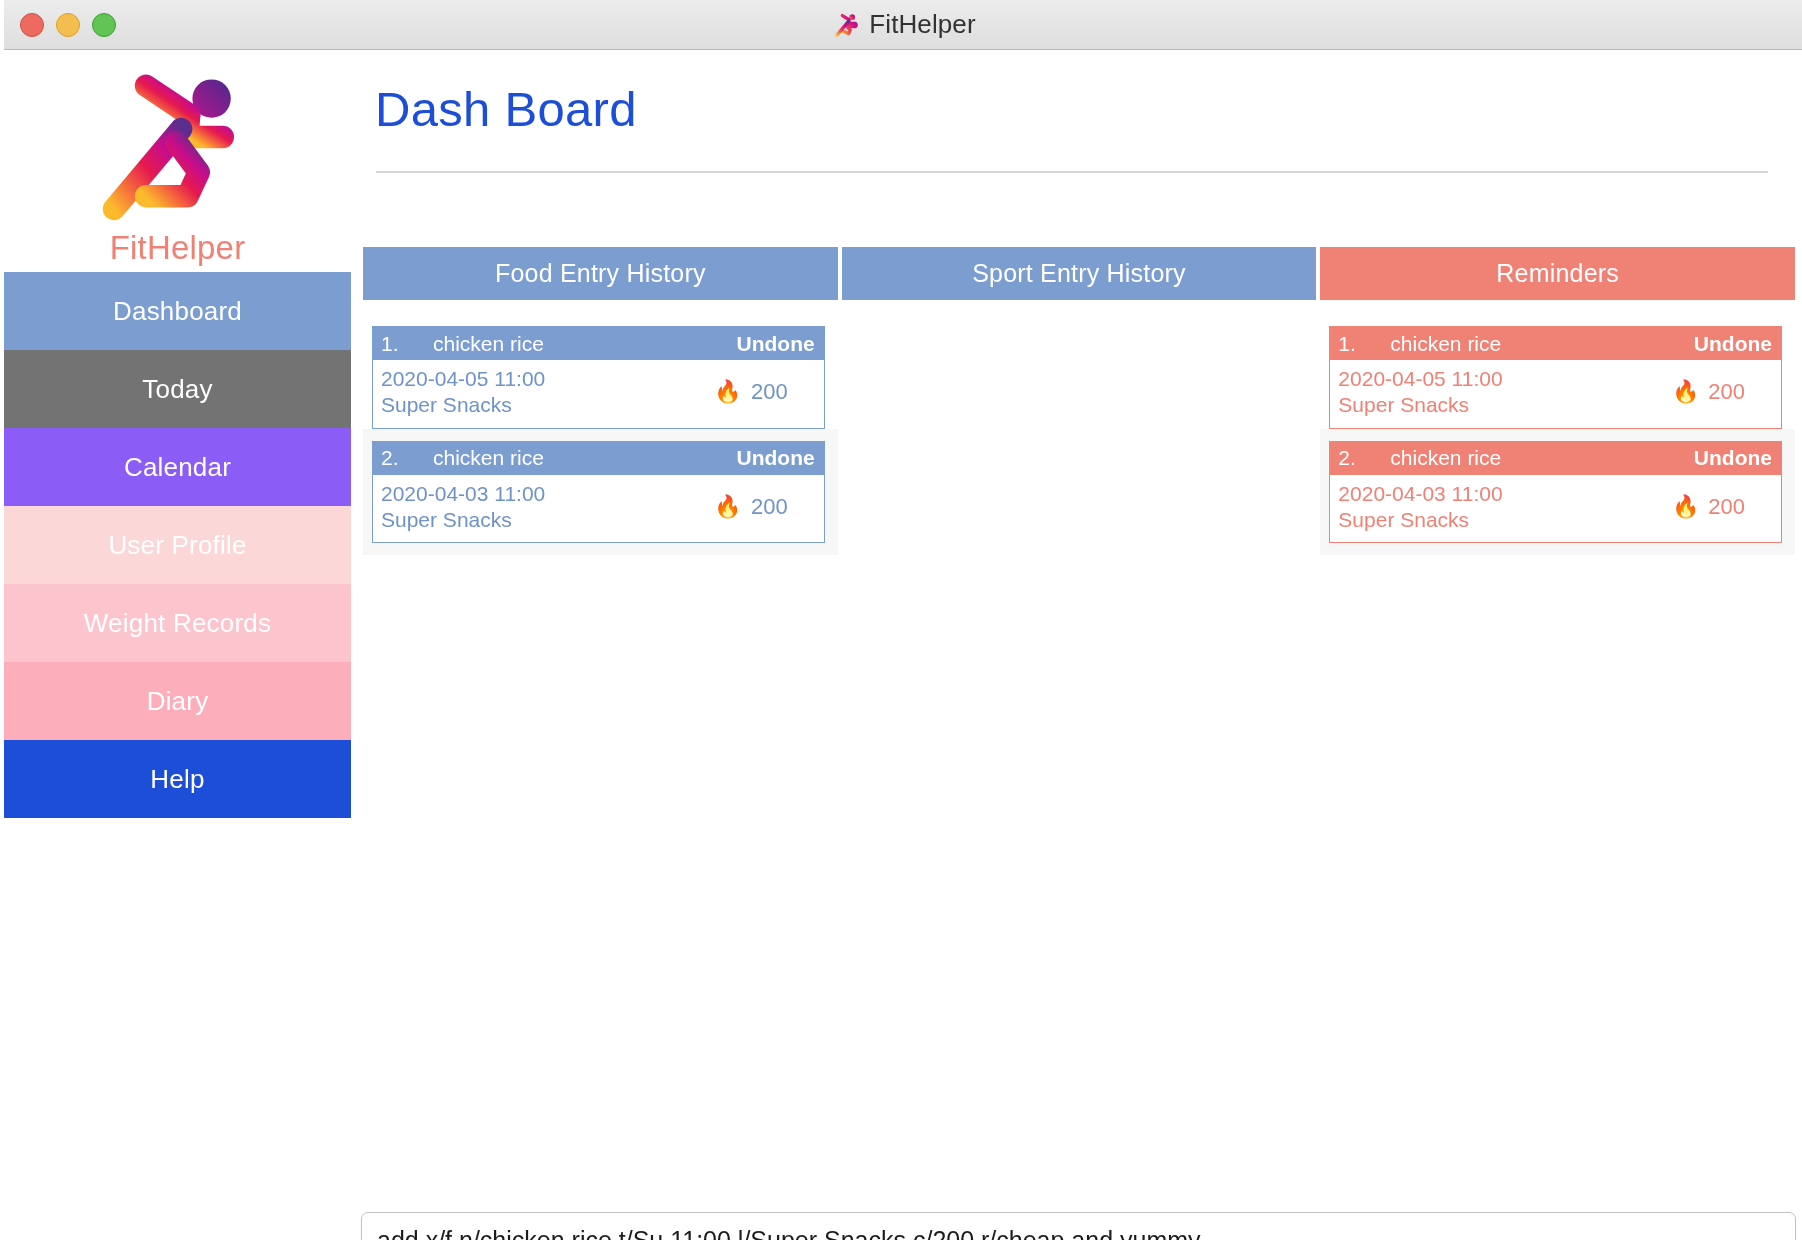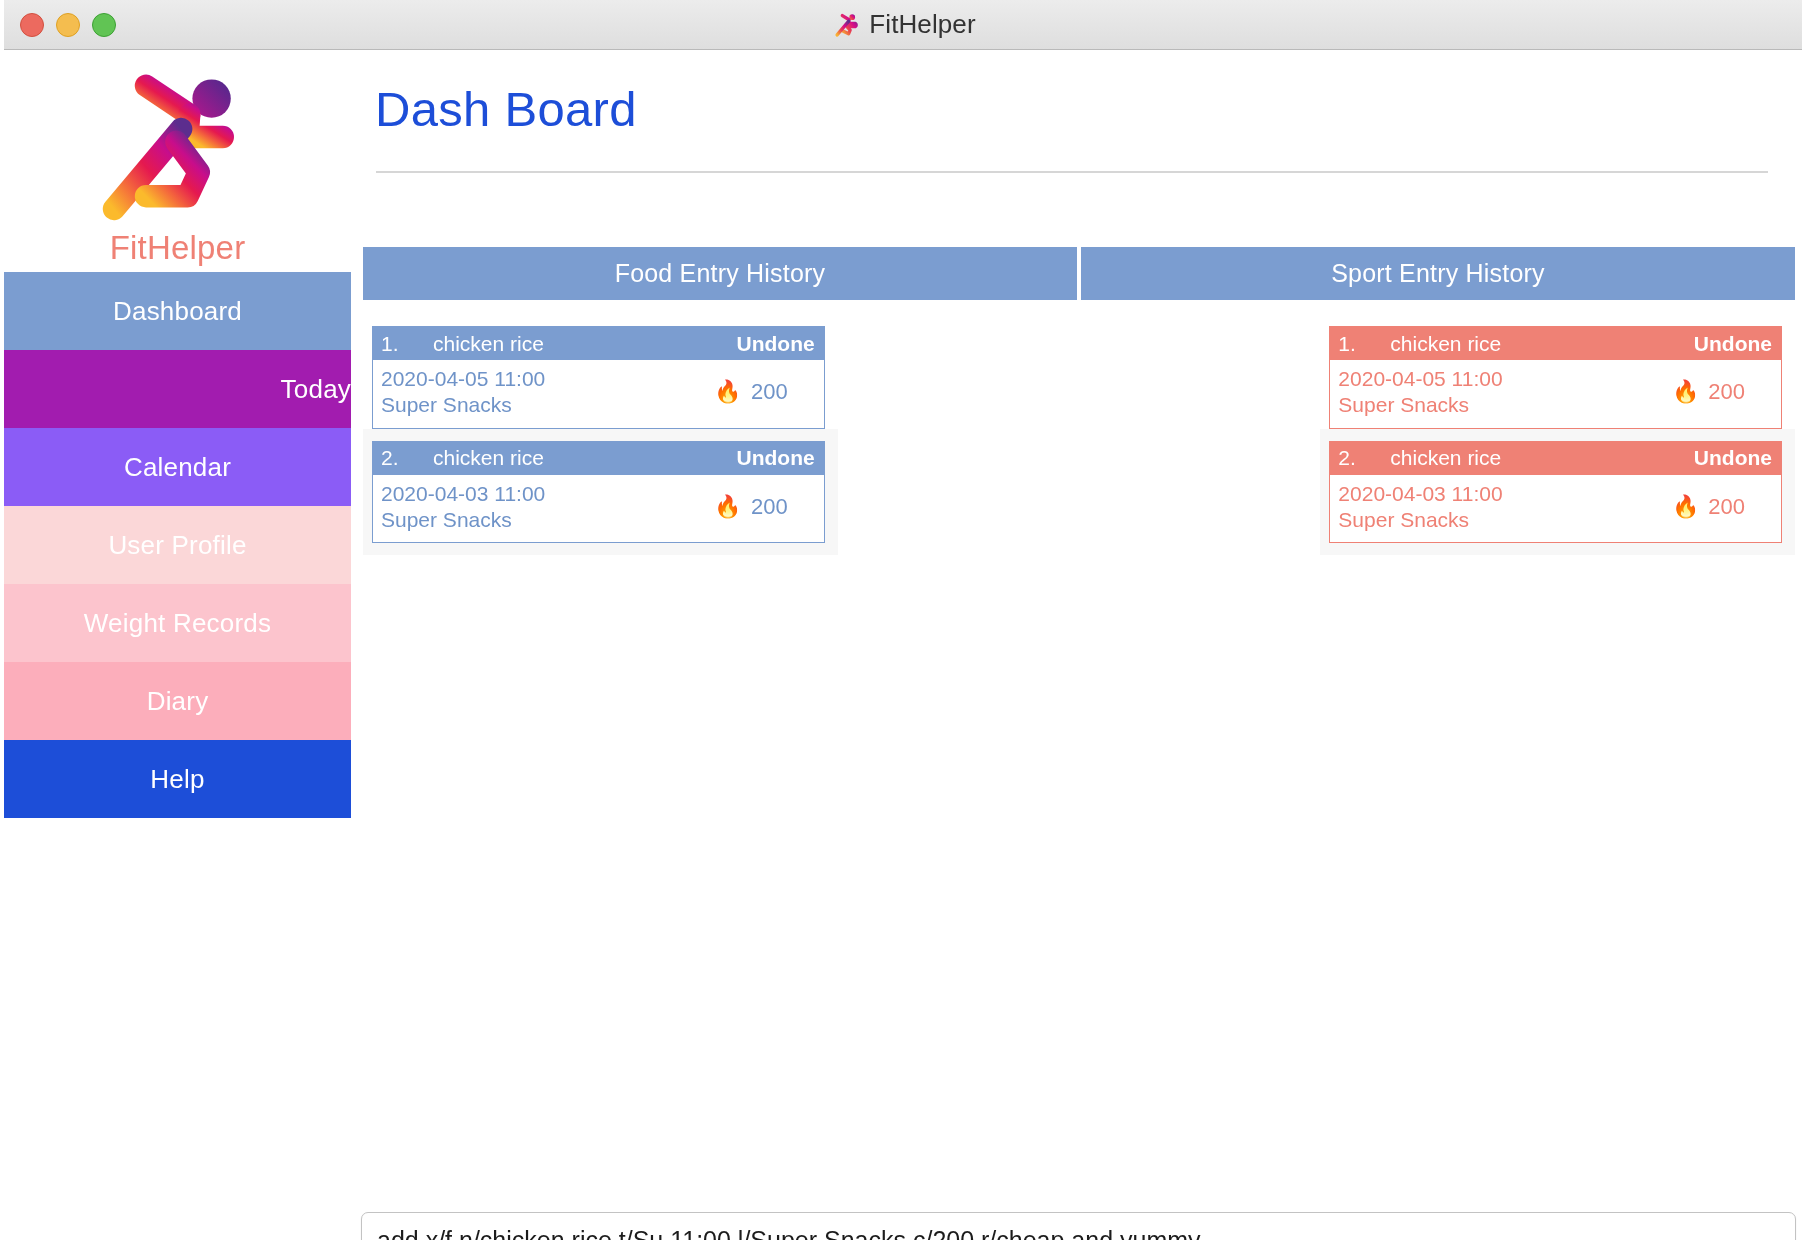--- a/index.html
+++ b/index.html
@@ -300,21 +300,21 @@
         <path d="M52 40 L10 90" stroke="url(#bg1)" stroke-width="14" fill="none" stroke-linecap="round"></path>
         <path d="M49 48 L63 67 L56 82 L30 82" stroke="url(#bg1)" stroke-width="14" fill="none" stroke-linecap="round" stroke-linejoin="round"></path>
       </svg>
       <span class="brand-name">FitHelper</span>
     </div>
 
     <nav class="navlist">
       <div class="navitem" style="background: rgb(123, 157, 208); text-align: center;">
         <span>Dashboard</span>
       </div>
-      <div class="navitem" style="background: #a21caf; justify-content: flex-end;">
+      <div class="navitem" style="background: #737373;">
         <span>Today</span>
       </div>
       <div class="navitem" style="background: #8b5cf6;">
         <span>Calendar</span>
       </div>
       <div class="navitem" style="background: rgb(251, 215, 216);">
         <span>User Profile</span>
       </div>
       <div class="navitem" style="background: rgb(252, 196, 205);">
         <span>Weight Records</span>
@@ -333,20 +333,23 @@
 
     <h1 class="page-title">Dash Board</h1>
     <div class="title-rule"></div>
 
     <div class="tabs">
       <div class="tab blue">
         <span>Food Entry History</span>
       </div>
       <div class="tab blue">
         <span>Sport Entry History</span>
+      </div>
+      <div class="tab salmon">
+        <span>Reminders</span>
       </div>
     </div>
 
     <div class="columns">
 
       <div class="column">
         <div class="card-slot plain">
           <div class="card blue">
             <div class="card-head">
               <span class="card-index">1.</span>

